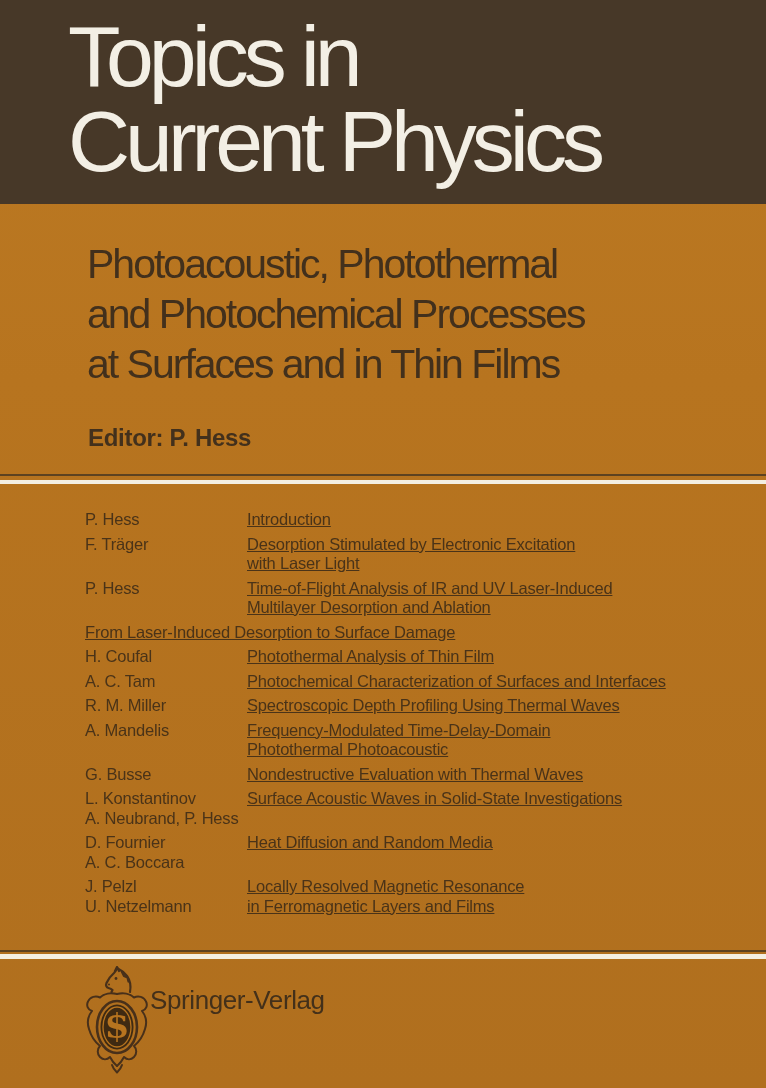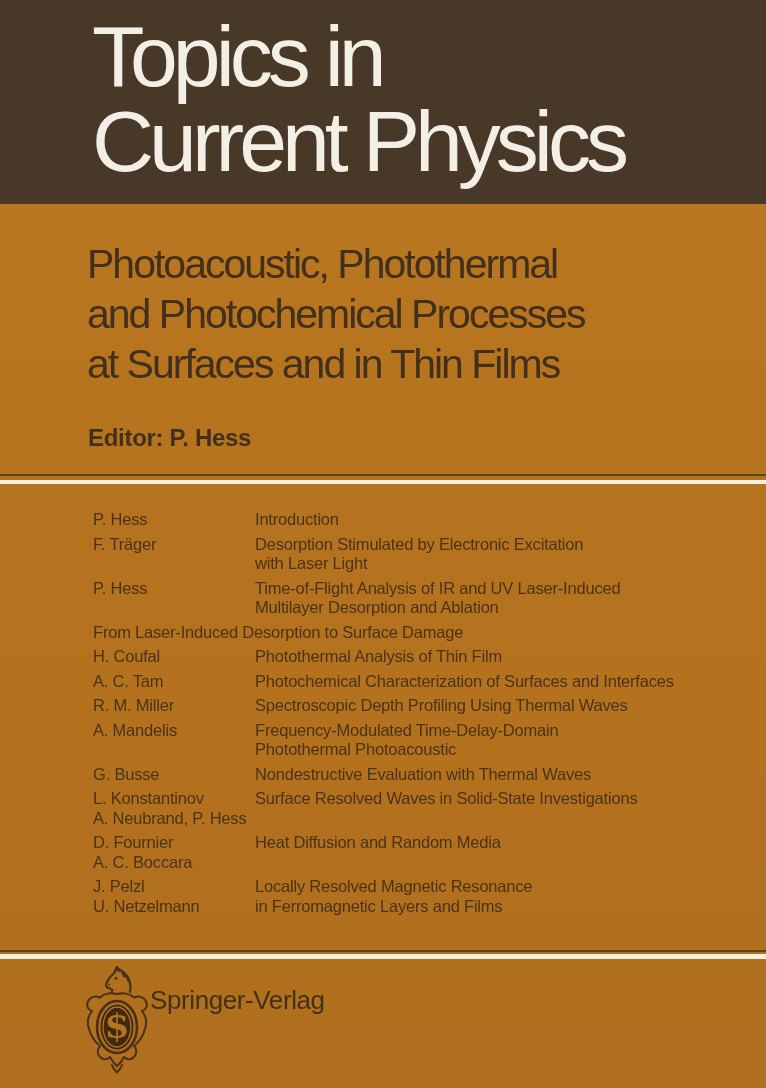--- a/index.html
+++ b/index.html
@@ -18,21 +18,21 @@
 
   
   .band {
     position: absolute;
     left: 0; top: 0;
     width: 766px; height: 204px;
     background: #473828;
   }
   .series-title {
     margin: 0;
-    padding: 14px 0 0 92px;
+    padding: 14px 0 0 68px;
     font-size: 86px;
     line-height: 85px;
     font-weight: 400;
     letter-spacing: -5px;
     color: #f3efe5;
     white-space: pre-line;
   }
 
   
   .book-title {
@@ -70,30 +70,30 @@
     left: 85px; top: 510px;
     width: 665px;
     color: #4a3318;
     font-size: 16.5px;
     line-height: 19.5px;
     letter-spacing: -0.2px;
   }
   .toc-row {
     display: flex;
     margin-bottom: 5px;
-    margin-left: 8px;
   }
   .toc-authors {
     width: 162px;
     flex: 0 0 162px;
     white-space: pre-line;
   }
   .toc-title {
     flex: 1;
     white-space: pre-line;
+    text-decoration: underline;
   }
 
   
   .logo {
     position: absolute;
     left: 72px; top: 966px;
     width: 90px; height: 108px;
   }
   .publisher-name {
     position: absolute;
@@ -157,21 +157,21 @@
       <div class="toc-title">Frequency-Modulated Time-Delay-Domain
 Photothermal Photoacoustic</div>
     </div>
     <div class="toc-row">
       <div class="toc-authors">G. Busse</div>
       <div class="toc-title">Nondestructive Evaluation with Thermal Waves</div>
     </div>
     <div class="toc-row">
       <div class="toc-authors">L. Konstantinov
 A. Neubrand, P. Hess</div>
-      <div class="toc-title">Surface Resolved Waves in Solid-State Investigations</div>
+      <div class="toc-title">Surface Acoustic Waves in Solid-State Investigations</div>
     </div>
     <div class="toc-row">
       <div class="toc-authors">D. Fournier
 A. C. Boccara</div>
       <div class="toc-title">Heat Diffusion and Random Media</div>
     </div>
     <div class="toc-row">
       <div class="toc-authors">J. Pelzl
 U. Netzelmann</div>
       <div class="toc-title">Locally Resolved Magnetic Resonance

